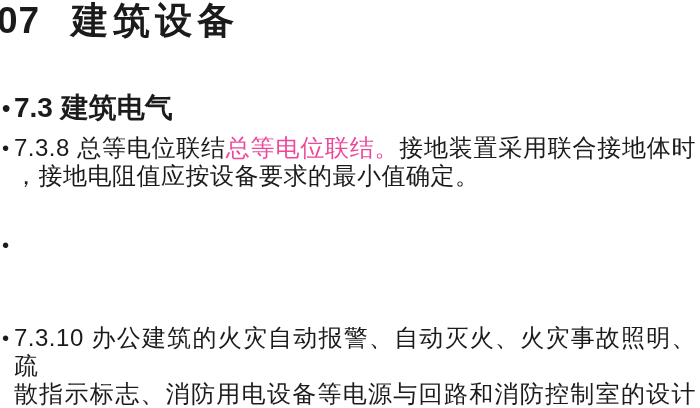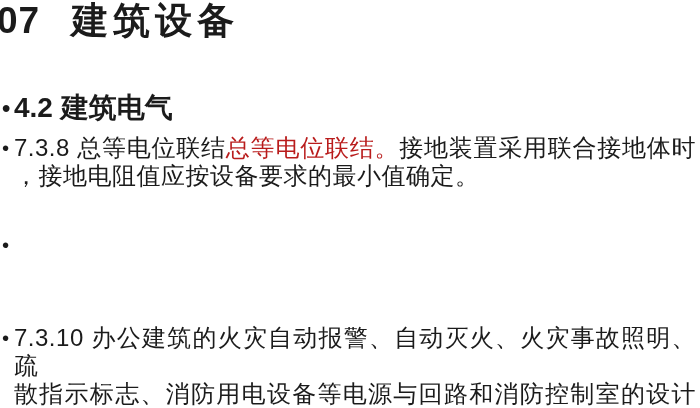--- a/index.html
+++ b/index.html
@@ -60,34 +60,34 @@
   .line {
     letter-spacing: 0.5px;
     white-space: nowrap;
   }
   .line.fill {
     white-space: normal;
     text-align: justify;
     text-align-last: justify;
     text-justify: inter-character;
   }
-  .red { color: #b91c1c; }
+  .red { color: #ec4899; }
 </style>
 </head>
 <body>
 
 <div class="slide">
 
   <div class="title">
     <span class="num">07</span><span class="ttl">建筑设备</span>
   </div>
 
   <div class="heading">
     <span class="bullet">•</span>
-    <span>4.2 建筑电气</span>
+    <span>7.3 建筑电气</span>
   </div>
 
   <div class="para p1">
     <span class="bullet">•</span>
     <div>
         <div class="line fill"><span>7.3.8 总等电位联结</span><span class="red">总等电位联结。</span><span>接地装置采用联合接地体时</span></div>
         <div class="line"><span>，接地电阻值应按设备要求的最小值确定。</span></div>
       </div>
   </div>
 

